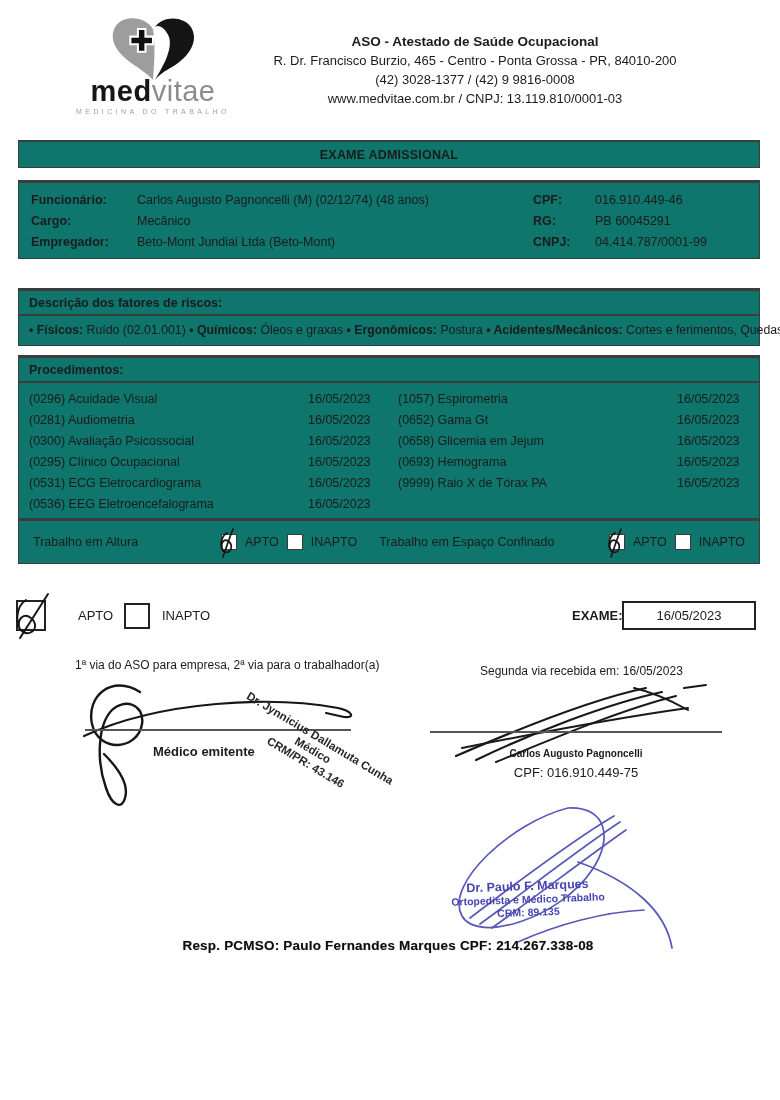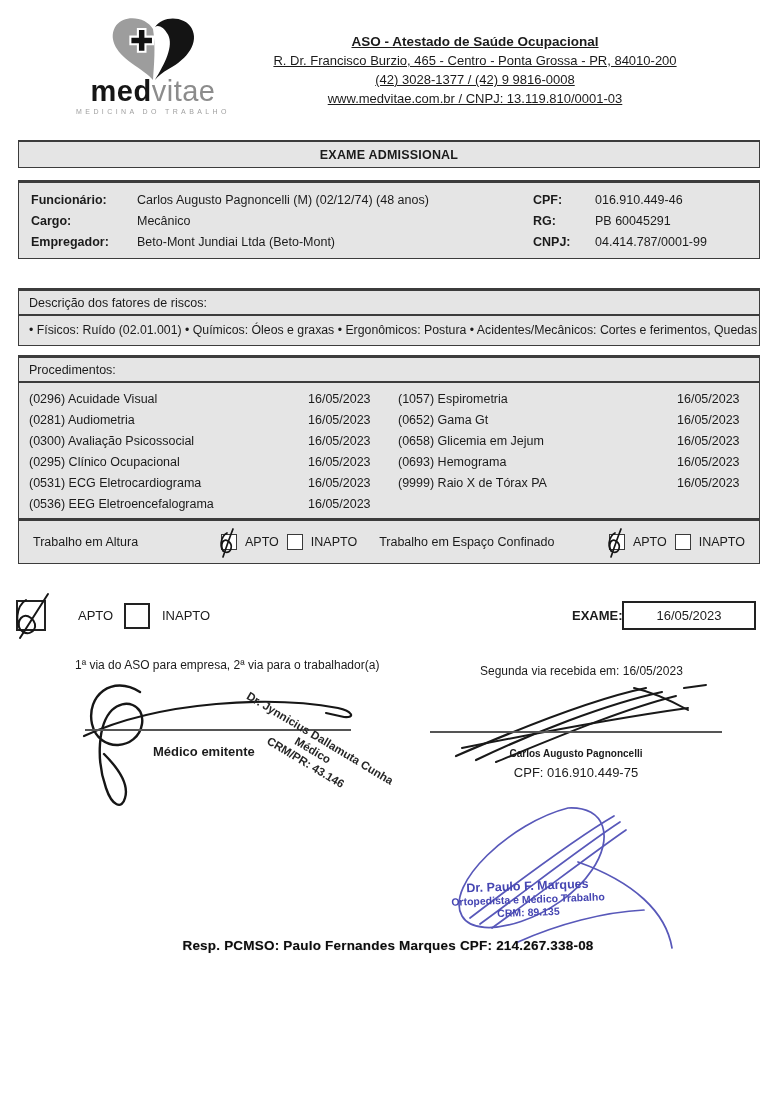--- a/index.html
+++ b/index.html
@@ -1,33 +1,33 @@
 <!DOCTYPE html>
 <html><head>
 <meta charset="utf-8">
 <style>
   html,body{margin:0;padding:0;background:#e8e8e8;}
   .page{position:relative;width:780px;height:1100px;background:#ffffff;margin:0 auto;
         font-family:"Liberation Sans",sans-serif;color:#1b1b1b;font-size:12.5px;overflow:hidden;}
-  b,.bold{font-weight:normal;}
+  b,.bold{font-weight:bold;}
 
   
   .logo-block{position:absolute;left:58px;top:14px;width:190px;height:104px;text-align:center;}
   .logo-heart{display:block;margin:0 auto;}
   .logo-word{font-size:29px;line-height:30px;letter-spacing:.5px;margin-top:-4px;}
   .logo-word .med{font-weight:bold;color:#161616;}
   .logo-word .vitae{color:#8c8c8c;font-weight:normal;}
   .logo-tag{font-size:7px;letter-spacing:3.4px;color:#a0a0a0;margin-top:2px;white-space:nowrap;}
-  .clinic-info{position:absolute;left:250px;top:32px;width:450px;text-align:center;line-height:19px;text-decoration:underline;}
+  .clinic-info{position:absolute;left:250px;top:32px;width:450px;text-align:center;line-height:19px;}
   .clinic-info .t{font-weight:bold;font-size:13.5px;}
   .clinic-info .l{font-size:13px;}
 
   
-  .box{position:absolute;left:18px;width:742px;border:1.5px solid #3c3c3c;border-top-width:3px;background:#e5e5e5;box-sizing:border-box;}
-  .sec-head{font-weight:normal;padding:5px 10px 4px 10px;border-bottom:2px solid #3c3c3c;}
+  .box{position:absolute;left:18px;width:742px;border:1.5px solid #3c3c3c;border-top-width:3px;background:#0f766e;box-sizing:border-box;}
+  .sec-head{font-weight:bold;padding:5px 10px 4px 10px;border-bottom:2px solid #3c3c3c;}
 
   .exam-box{top:140px;height:28px;border-top-width:2.5px;display:flex;align-items:center;justify-content:center;}
   .exam-title{font-weight:bold;letter-spacing:.2px;}
 
   .emp-box{top:180px;padding:6px 0;}
   .emp-row{display:grid;grid-template-columns:106px 1fr 62px 152px;padding:3.5px 12px;align-items:center;}
   .emp-row .lbl{font-weight:bold;}
 
   .risk-box{top:288px;}
   .risk-line{padding:7px 10px 8px 10px;white-space:nowrap;font-size:12.3px;}

